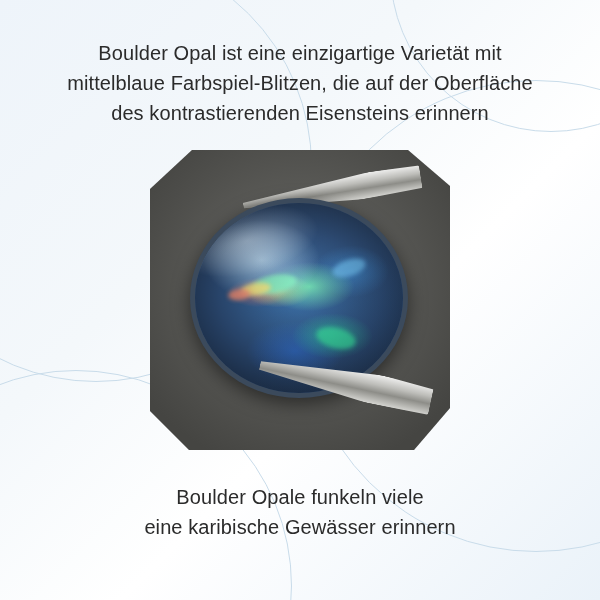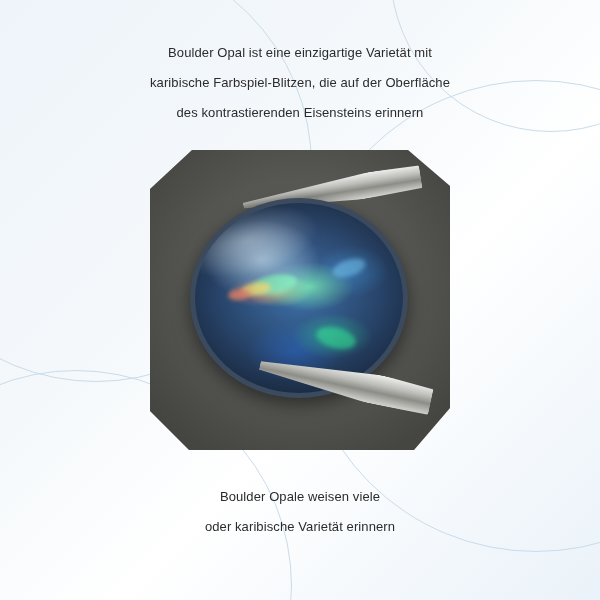--- a/index.html
+++ b/index.html
@@ -51,21 +51,21 @@
     top: -190px;
   }
 
   
   .caption {
     position: absolute;
     left: 0;
     width: 600px;
     text-align: center;
     color: #2b2b2b;
-    font-size: 13px;
+    font-size: 20px;
     line-height: 30px;
     letter-spacing: 0.1px;
     padding: 0 40px;
     box-sizing: border-box;
   }
   .caption-top {
     top: 38px;
   }
   .caption-bottom {
     top: 482px;
@@ -183,21 +183,21 @@
 
 <div id="stage">
 
   <div class="arc arc-top-left"></div>
   <div class="arc arc-bottom-left"></div>
   <div class="arc arc-right"></div>
   <div class="arc arc-top-right"></div>
 
   <div class="caption caption-top">
     <div>Boulder Opal ist eine einzigartige Varietät mit</div>
-    <div>karibische Farbspiel-Blitzen, die auf der Oberfläche</div>
+    <div>mittelblaue Farbspiel-Blitzen, die auf der Oberfläche</div>
     <div>des kontrastierenden Eisensteins erinnern</div>
   </div>
 
   <div id="photo">
     <div class="photo-bg"></div>
 
     <div class="tweezer tweezer-top"></div>
 
     <div class="opal-wrap">
       <div class="opal-rim"></div>
@@ -207,17 +207,17 @@
         <div class="flash" style="left:16%;top:45%;width:22px;height:11px;background:#ff8f72;transform:rotate(-6deg);"></div>
         <div class="flash" style="left:58%;top:66%;width:40px;height:20px;background:#31e2a6;transform:rotate(14deg);"></div>
         <div class="flash" style="left:66%;top:30%;width:34px;height:16px;background:#63b8f0;transform:rotate(-18deg);"></div>
       </div>
     </div>
 
     <div class="tweezer tweezer-bottom"></div>
   </div>
 
   <div class="caption caption-bottom">
-    <div>Boulder Opale weisen viele</div>
-    <div>oder karibische Varietät erinnern</div>
+    <div>Boulder Opale funkeln viele</div>
+    <div>eine karibische Gewässer erinnern</div>
   </div>
 
 </div>
 
 </body></html>

